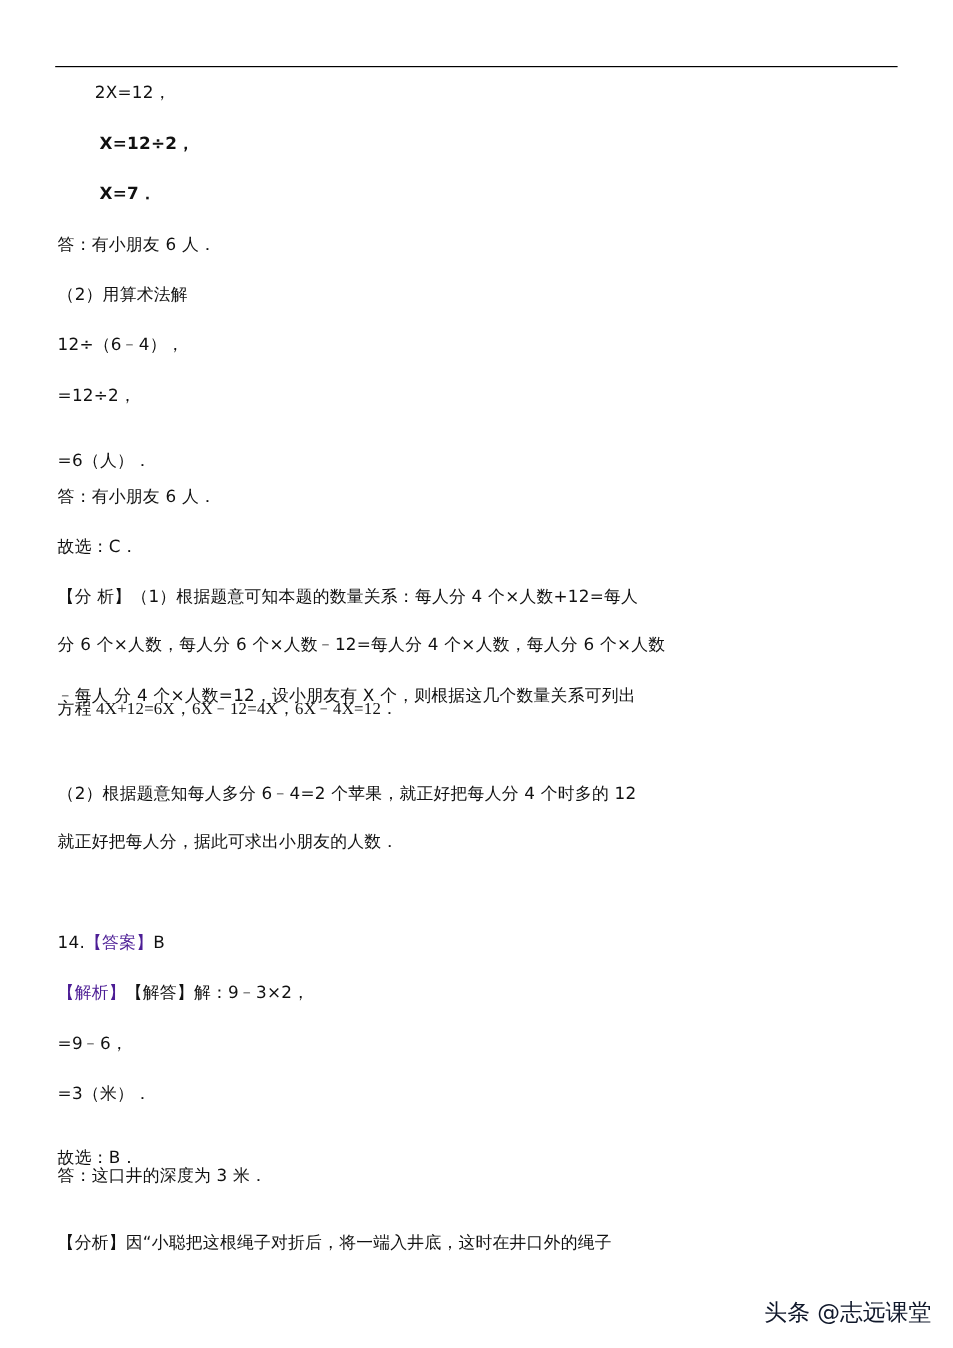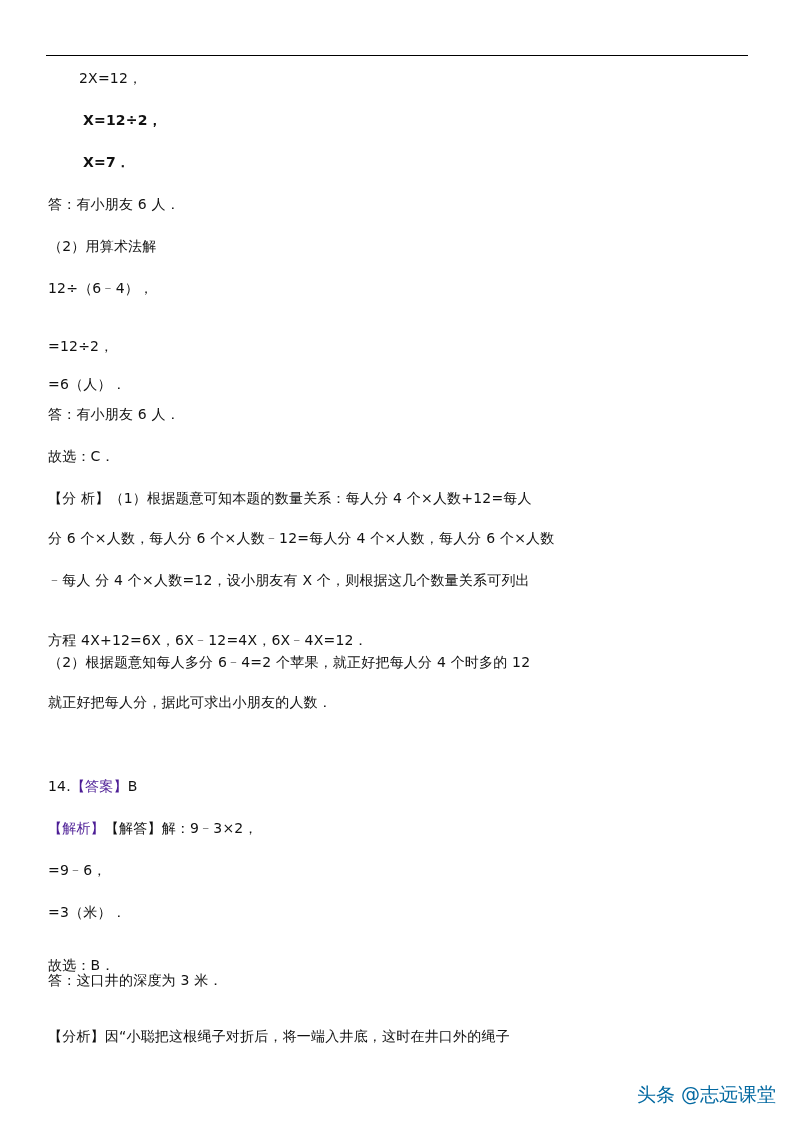--- a/index.html
+++ b/index.html
@@ -33,44 +33,44 @@
     }
     .indent1 { left: 79px; }
     .indent2 { left: 83px; font-weight: bold; }
     .blue { color: #4c1d95; }
     .watermark {
       position: absolute;
       right: 18px;
       top: 1082px;
       font-size: 19px;
       line-height: 24px;
-      color: #0369a1;
+      color: #0f172a;
       text-shadow: 0 0 1px #ffffff, 0 0 2px #ffffff;
       white-space: nowrap;
     }
   </style>
 </head>
 <body>
 
 <div class="rule"></div>
 
 <div class="line indent1" style="top:66px;">2X=12，</div>
 <div class="line indent2" style="top:108px;">X=12÷2，</div>
 <div class="line indent2" style="top:150px;">X=7．</div>
 <div class="line" style="top:192px;">答：有小朋友 6 人．</div>
 <div class="line" style="top:234px;">（2）用算术法解</div>
 <div class="line" style="top:276px;">12÷（6﹣4），</div>
-<div class="line" style="top:318px;margin-top:16px;">=12÷2，</div>
+<div class="line" style="top:318px;">=12÷2，</div>
 <div class="line" style="top:372px;">=6（人）．</div>
 <div class="line" style="top:402px;">答：有小朋友 6 人．</div>
 <div class="line" style="top:444px;">故选：C．</div>
 <div class="line" style="top:486px;">【分 析】（1）根据题意可知本题的数量关系：每人分 4 个×人数+12=每人</div>
 <div class="line" style="top:526px;">分 6 个×人数，每人分 6 个×人数﹣12=每人分 4 个×人数，每人分 6 个×人数</div>
 <div class="line" style="top:568px;">﹣每人  分 4 个×人数=12，设小朋友有 X 个，则根据这几个数量关系可列出</div>
-<div class="line" style="top:628px;">方程 4X+12=6X，6X﹣12=4X，6X﹣4X=12．</div>
+<div class="line" style="top:580px;font-family:Liberation Serif, serif;">方程 4X+12=6X，6X﹣12=4X，6X﹣4X=12．</div>
 <div class="line" style="top:650px;">（2）根据题意知每人多分 6﹣4=2 个苹果，就正好把每人分 4 个时多的 12</div>
 <div class="line" style="top:690px;">就正好把每人分，据此可求出小朋友的人数．</div>
 
 <div class="line" style="top:774px;">
   <span>14.</span><span class="blue">【答案】</span><span>B</span>
 </div>
 <div class="line" style="top:816px;">
   <span class="blue">【解析】</span><span>【解答】</span><span>解：9﹣3×2，</span>
 </div>
 <div class="line" style="top:858px;">=9﹣6，</div>

